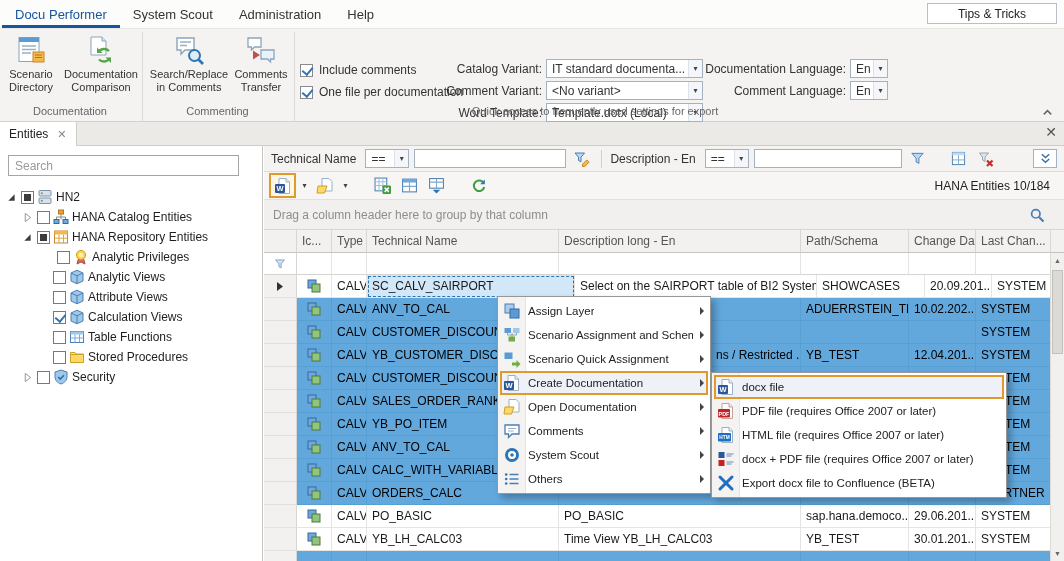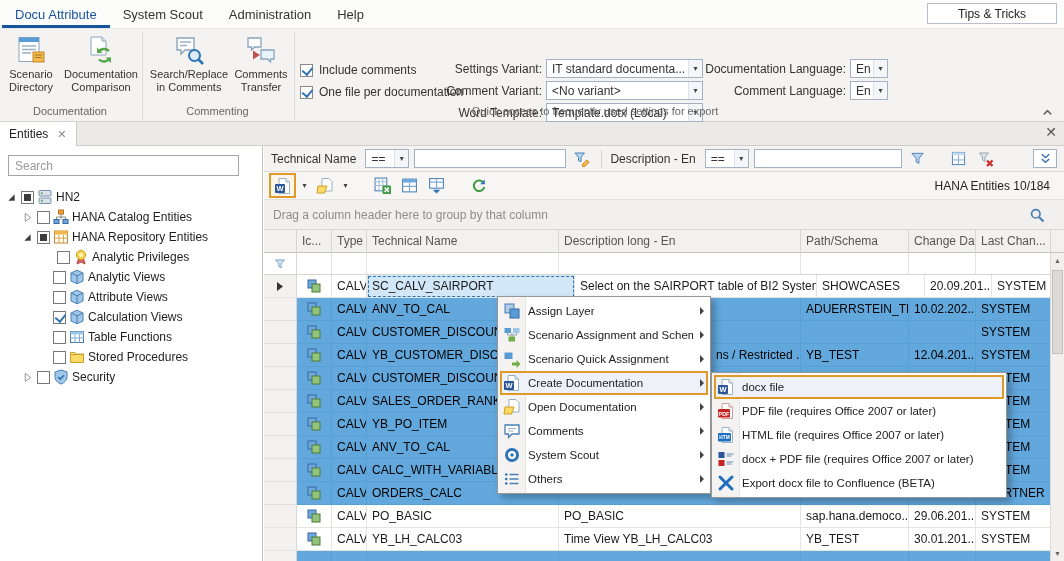--- a/index.html
+++ b/index.html
@@ -100,21 +100,21 @@
   .ic { display:inline-flex; flex:none; }
   .ic svg { width:100%; height:100%; display:block; }
 </style>
 </head>
 <body>
 
 <div class="app">
 
   <div class="menubar">
     <div id="menu-items">
-        <div class="menu-item active">Docu Attribute</div>
+        <div class="menu-item active">Docu Performer</div>
         <div class="menu-item">System Scout</div>
         <div class="menu-item">Administration</div>
         <div class="menu-item">Help</div>
       </div>
     <button class="tips">Tips &amp; Tricks</button>
   </div>
 
   <div class="ribbon">
     <div id="rb-btns">
         <div class="rb-big" style="left: 2px; width: 58px;">
@@ -171,21 +171,21 @@
           <span class="cb checked"></span>
           <span>Include comments</span>
         </label>
         <label class="rb-check" style="top: 56px;">
           <span class="cb checked"></span>
           <span>One file per documentation</span>
         </label>
       </div>
     <div id="rb-settings">
         <div class="rb-set" style="top: 30px; left: 430px;">
-          <span class="rb-setlbl">Settings Variant:</span>
+          <span class="rb-setlbl">Catalog Variant:</span>
           <span class="combo" style="width:157px">
             <span class="cval">IT standard documenta...</span>
             <span class="caret">▾</span>
           </span>
         </div>
         <div class="rb-set" style="top: 52px; left: 430px;">
           <span class="rb-setlbl">Comment Variant:</span>
           <span class="combo" style="width:157px">
             <span class="cval">&lt;No variant&gt;</span>
             <span class="caret">▾</span>

